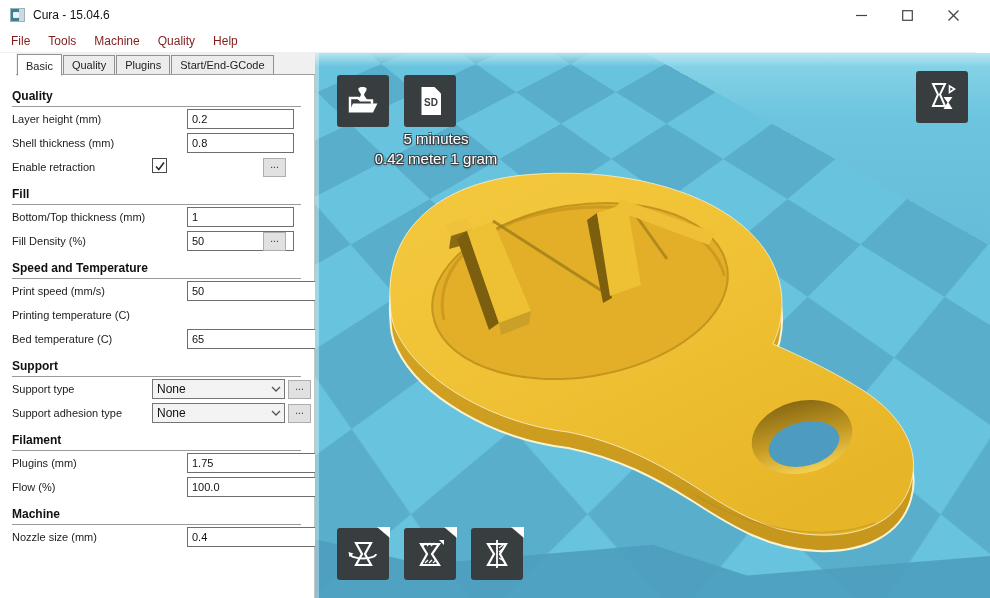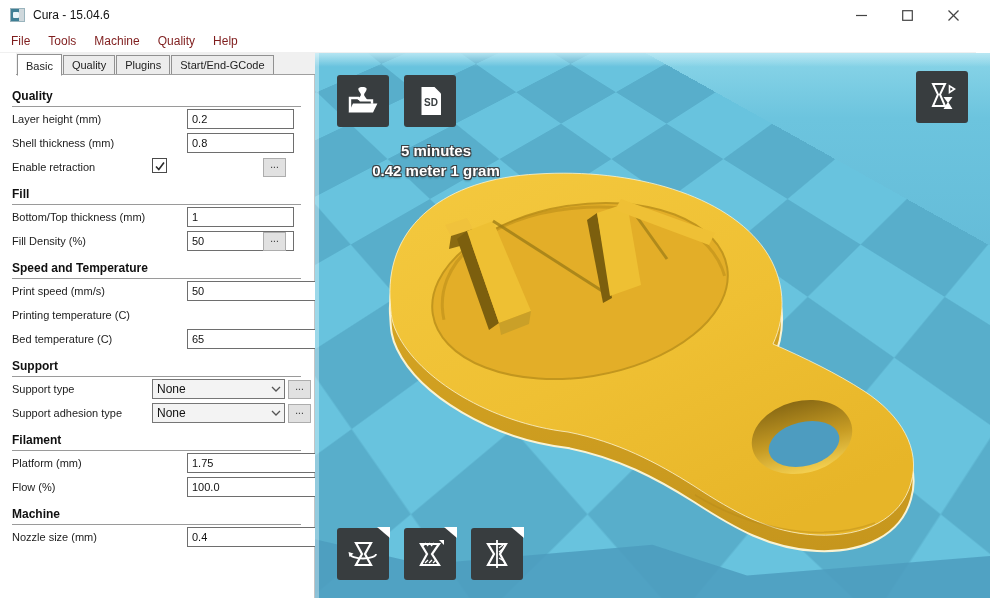--- a/index.html
+++ b/index.html
@@ -54,22 +54,22 @@
   .vp-btn { position:absolute; width:52px; height:52px; background:var(--btn-bg,#383d3f); border-radius:3px; display:flex; align-items:center; justify-content:center; z-index:6; }
   .vp-btn svg { display:block; }
   .corner-tri { position:absolute; top:-1px; right:-1px; width:0; height:0; border-left:13px solid transparent; border-top:11px solid #fff; }
   .btn-load { left:22px; top:22px; }
   .btn-sd { left:89px; top:22px; }
   .btn-view { right:22px; top:18px; }
   .btn-rotate { left:22px; bottom:18px; }
   .btn-scale { left:89px; bottom:18px; }
   .btn-mirror { left:156px; bottom:18px; }
 
-  .stats { position:absolute; left:6px; top:88px; width:230px; text-align:center; z-index:6;
-           color:#fff; font-weight:bold; font-size:15px; line-height:1.3;
+  .stats { position:absolute; left:6px; top:76px; width:230px; text-align:center; z-index:6;
+           color:#fff; font-weight:normal; font-size:15px; line-height:1.3;
            text-shadow:-1px -1px 0 #3c4144, 1px -1px 0 #3c4144, -1px 1px 0 #3c4144, 1px 1px 0 #3c4144, 0 2px 2px rgba(0,0,0,.35); }
 </style>
 </head>
 <body>
 
 <div class="app">
 
   <div class="titlebar">
     <div class="app-icon"></div>
     <div class="title-text">Cura - 15.04.6</div>
@@ -174,21 +174,21 @@
           <svg width="10" height="8">
               <polyline points="1,2 5,6 9,2" fill="none" stroke="#555" stroke-width="1.3"></polyline>
             </svg>
         </span>
       </div>
       <div class="more-btn far">...</div>
     </div>
 
     <div class="section-title">Filament</div>
     <div class="row">
-      <span class="lbl">Platform (mm)</span>
+      <span class="lbl">Plugins (mm)</span>
       <input class="ctl wide" value="1.75" style="">
     </div>
     <div class="row">
       <span class="lbl">Flow (%)</span>
       <input class="ctl wide" value="100.0" style="">
     </div>
 
     <div class="section-title">Machine</div>
     <div class="row">
       <span class="lbl">Nozzle size (mm)</span>

